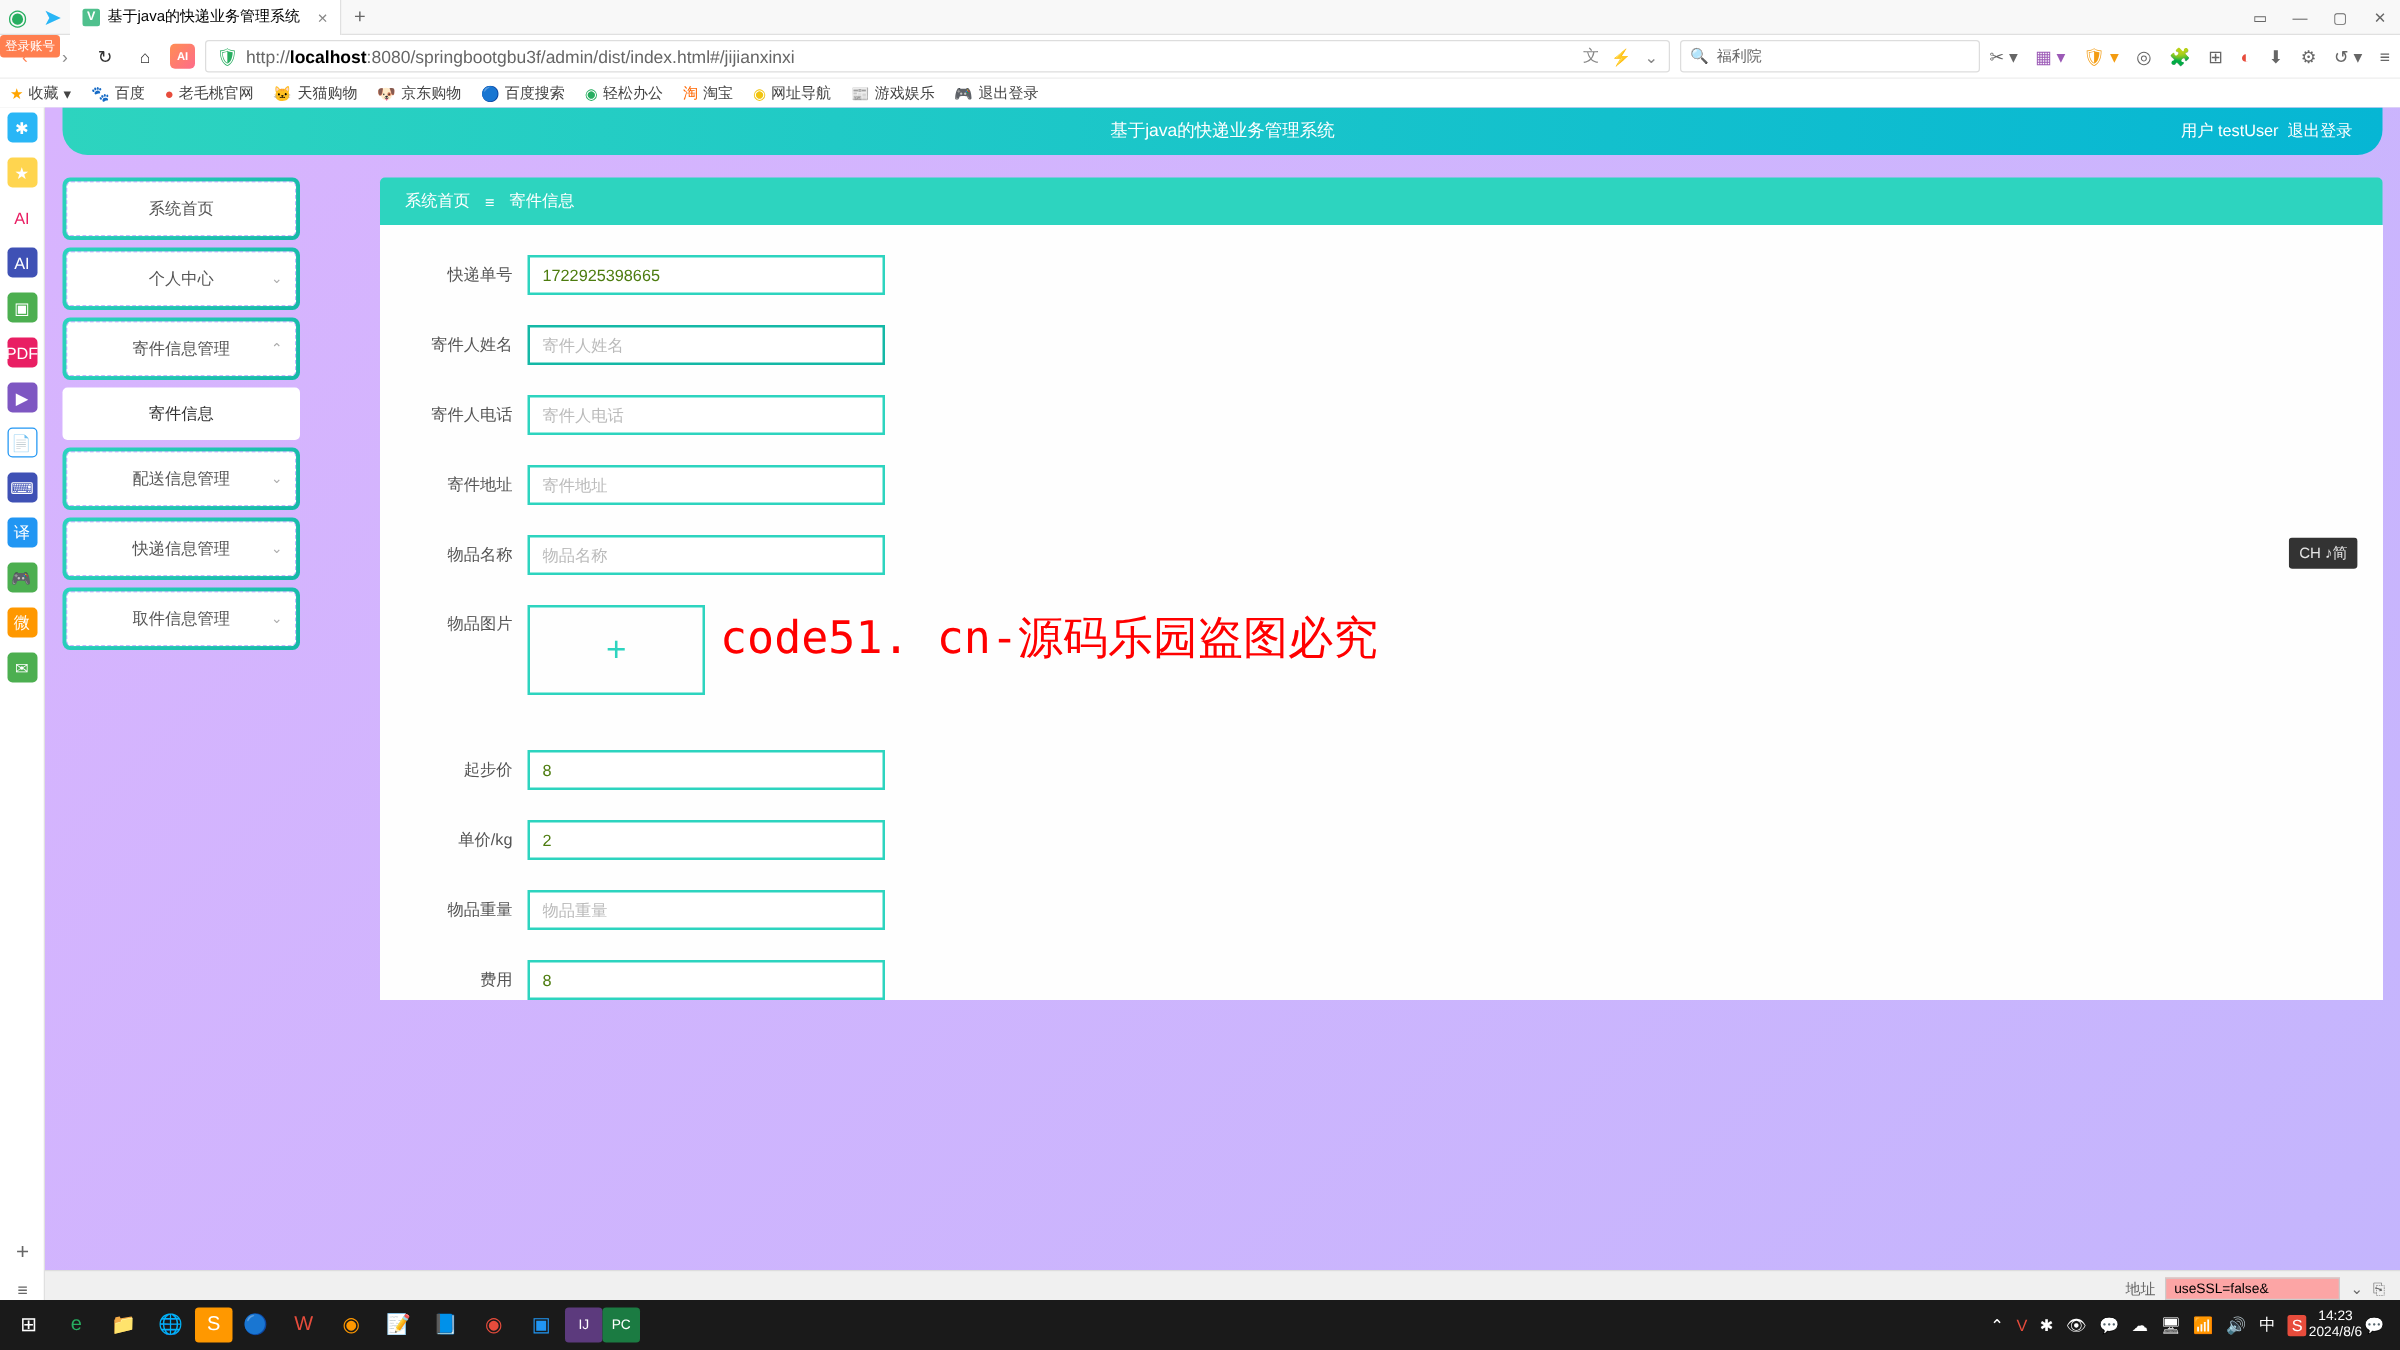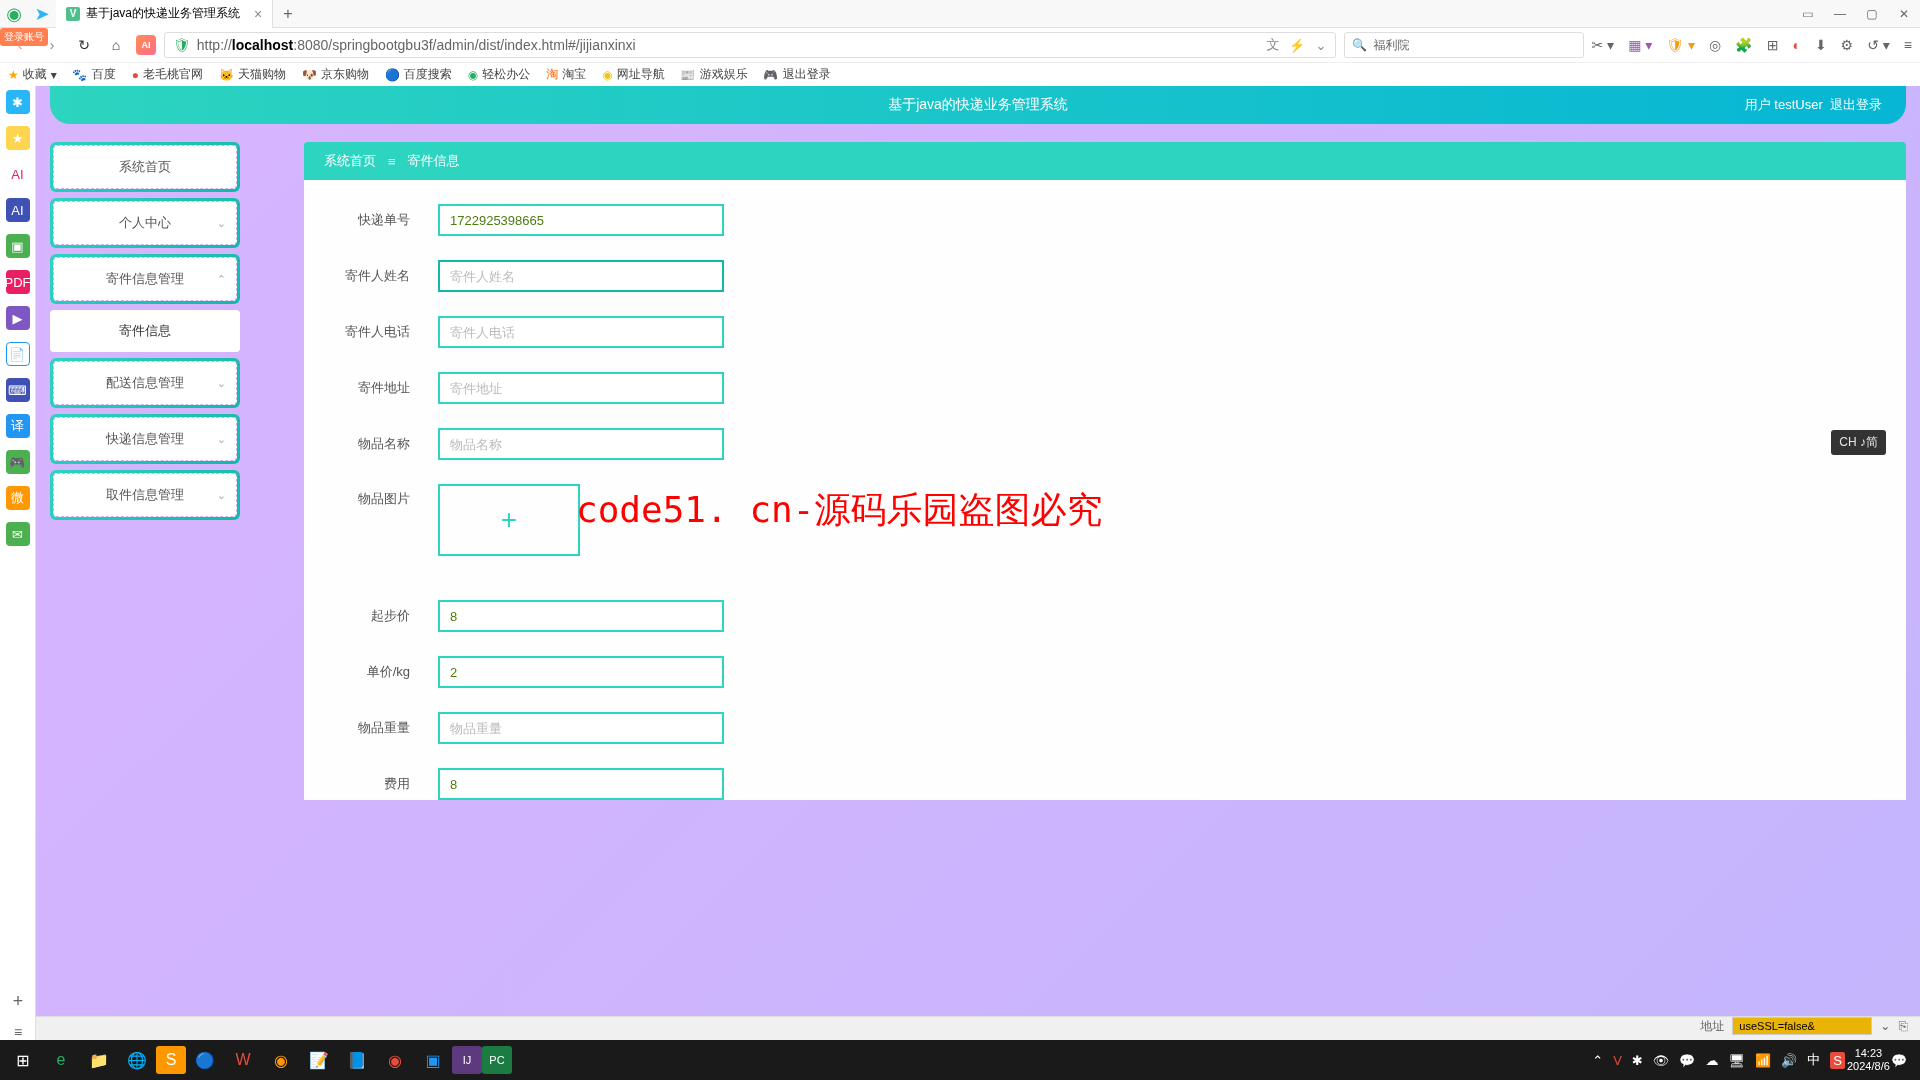--- a/index.html
+++ b/index.html
@@ -37,34 +37,34 @@
 .app-body{display:flex;margin-top:18px;padding:0 14px;gap:64px}
 .nav-sidebar{width:190px;display:flex;flex-direction:column;gap:6px}
 .nav-card{background:linear-gradient(135deg,#2dd4bf,#14b8a6);border-radius:6px;padding:3px;position:relative}
 .nav-card-inner{background:#fff;border-radius:4px;padding:12px 32px 12px 32px;text-align:center;font-size:13px;color:#555;border:1px dashed #c4b5fd;position:relative}
 .nav-expand{position:absolute;right:10px;top:50%;transform:translateY(-50%);color:#aaa;font-size:11px}
 .nav-sub{background:#fff;border-radius:4px;padding:12px;text-align:center;font-size:13px;color:#333;margin-left:0}
 .main-panel{flex:1;min-width:0}
 .breadcrumb{background:#2dd4bf;color:#fff;padding:10px 20px;border-radius:4px 4px 0 0;font-size:13px;display:flex;align-items:center;gap:12px}
 .form-area{background:#fefefe;padding:24px 36px;height:620px;overflow-y:auto}
 .form-row{display:flex;align-items:center;margin-bottom:24px}
-.form-label{width:70px;text-align:right;font-size:13px;color:#555;margin-right:28px}
+.form-label{width:70px;text-align:right;font-size:13px;color:#555;margin-right:12px}
 .form-input{width:286px;height:32px;border:2px solid #2dd4bf;padding:0 10px;font-size:13px;color:#4d7c0f;outline:none}
 .form-input.focused{border-color:#14b8a6;position:relative}
 .form-input::placeholder{color:#bbb}
 .upload-box{width:142px;height:72px;border:2px solid #2dd4bf;display:flex;align-items:center;justify-content:center;color:#2dd4bf;font-size:28px;font-weight:300}
 .upload-hint{font-size:12px;color:#999;margin-top:8px;margin-left:82px}
 .watermark{position:absolute;left:540px;top:400px;color:#ff0000;font-size:36px;font-weight:500;z-index:10;font-family:monospace}
 .login-badge{position:absolute;left:0;top:28px;background:#ff7f50;color:#fff;font-size:10px;padding:2px 4px;border-radius:3px;z-index:100;writing-mode:horizontal-tb}
 .ime-badge{position:absolute;right:34px;top:430px;background:#333;color:#e5e5e5;font-size:12px;padding:4px 8px;border-radius:3px;z-index:100}
 .taskbar{position:absolute;bottom:0;left:0;right:0;height:40px;background:#1a1a1a;display:flex;align-items:center;padding:0 4px}
 .taskbar-item{width:38px;height:36px;display:flex;align-items:center;justify-content:center;color:#fff;font-size:16px}
 .taskbar-right{margin-left:auto;display:flex;align-items:center;gap:2px;color:#fff;font-size:11px;padding-right:8px}
-.status-bar{position:absolute;bottom:40px;left:36px;right:0;height:24px;background:#f0f0f0;border-top:1px solid #ddd;display:flex;align-items:flex-start;padding:0 12px;font-size:12px;color:#666;gap:10px}
-.status-input{border:1px solid #ccc;height:18px;width:140px;padding:0 6px;font-size:11px;background:#eab308}
+.status-bar{position:absolute;bottom:40px;left:36px;right:0;height:24px;background:#f0f0f0;border-top:1px solid #ddd;display:flex;align-items:flex-end;padding:0 12px;font-size:12px;color:#666;gap:10px}
+.status-input{border:1px solid #ccc;height:18px;width:140px;padding:0 6px;font-size:11px;background:#fca5a5}
 .tray-icons{display:flex;gap:10px;align-items:center}
 .tray-icon{font-size:13px}
 .clock{text-align:center;line-height:1.2;font-size:11px}
 </style>
 </head>
 <body>
 
 <div class="browser-chrome">
   <div class="tab-bar">
     <div class="browser-logo">◉</div>

